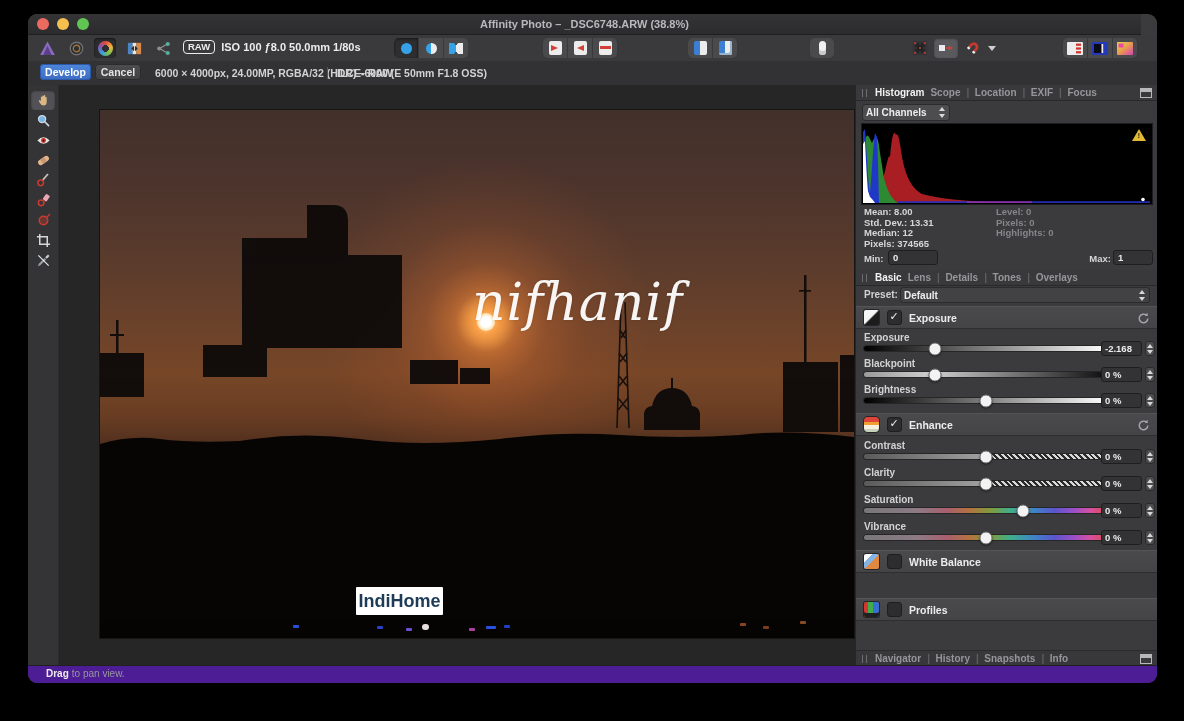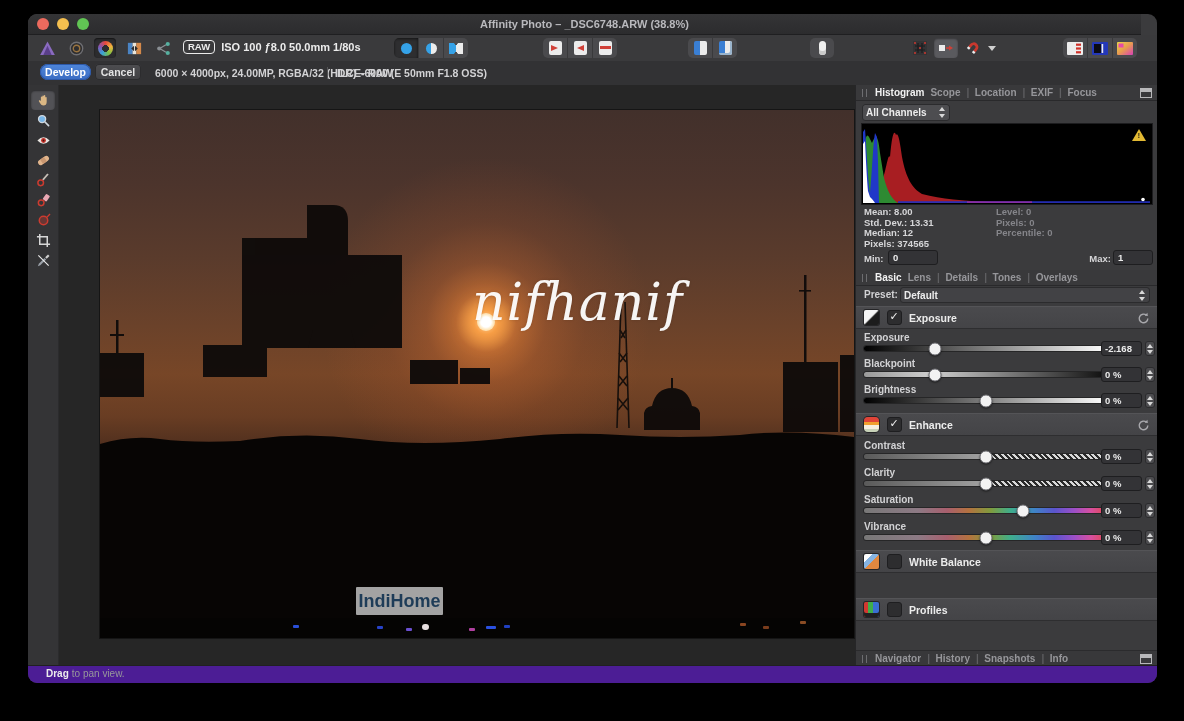--- a/index.html
+++ b/index.html
@@ -54,21 +54,21 @@
   .plainbtn{width:24px;height:20px;display:flex;align-items:center;justify-content:center;border-radius:4px;}
   .plainbtn.on{background:#5a5a5e;box-shadow:inset 0 1px 2px rgba(0,0,0,.4);}
   .chev{width:0;height:0;border-left:4px solid rgba(0,0,0,0);border-right:4px solid rgba(0,0,0,0);border-top:5px solid #cfcfcf;}
   .chevbtn{width:12px;height:20px;display:flex;align-items:center;justify-content:center;}
   .clipgroup{left:1035px;}
 
   
   .subtoolbar{position:absolute;left:0;top:47px;right:0;height:24px;background:#323234;border-bottom:1px solid #242426;}
   .btn{position:absolute;top:3px;height:16px;line-height:16px;text-align:center;border-radius:4px;
     font-size:10.5px;font-weight:bold;color:#fff;}
-  .btn.develop{left:12px;width:51px;background:linear-gradient(#4e86da,#3a6cc2);box-shadow:inset 0 0 0 1px #2c58a8;border-radius:8px;}
+  .btn.develop{left:12px;width:51px;background:linear-gradient(#4e86da,#3a6cc2);box-shadow:inset 0 0 0 1px #2c58a8;}
   .btn.cancel{left:67px;width:46px;background:linear-gradient(#4d4d50,#414144);box-shadow:inset 0 0 0 1px #2c2c2e;color:#e2e2e2;}
   .stinfo{position:absolute;top:0;height:24px;line-height:24px;color:#d2d2d4;font-size:10.5px;font-weight:bold;}
   .stinfo.image{left:127px;}
   .stdivider{position:absolute;left:299px;top:6px;width:1px;height:12px;background:#545456;}
   .stinfo.camera{left:309px;}
 
   
   .content{position:absolute;left:0;top:71px;right:0;height:581px;}
   .toolscol{position:absolute;left:0;top:0;width:30px;height:100%;background:#343436;border-right:1px solid #2b2b2d;
     display:flex;flex-direction:column;align-items:center;padding-top:5px;gap:0;}
@@ -81,21 +81,21 @@
   .photo{position:absolute;left:41px;top:25px;width:754px;height:528px;overflow:hidden;background:#000;
     box-shadow:0 0 0 1px #151515;}
   .sky{position:absolute;inset:0;background:
     radial-gradient(circle at 51.2% 40.2%, #fff8ea 0%, #ffd9a2 0.9%, rgba(255,165,72,.9) 2.4%, rgba(242,132,56,.55) 6%,
       rgba(222,112,50,.3) 12%, rgba(200,95,45,.14) 20%, rgba(0,0,0,0) 33%),
     linear-gradient(180deg,#42302b 0%,#4c342c 14%,#5a3b2c 28%,#6b422a 41%,#774627 50%,#693d23 58%,#3c241a 68%,#1c120d 78%,#0e0908 88%,#070505 100%);}
   .sun{position:absolute;left:377px;top:203px;width:18px;height:18px;border-radius:50%;
     background:radial-gradient(circle,#ffffff 0 40%,#ffe9c0 60%,rgba(255,200,120,0) 100%);
     box-shadow:0 0 22px 8px rgba(255,160,70,.8);}
   .skyline{position:absolute;inset:0;width:100%;height:100%;}
-  .billboard{position:absolute;left:256px;top:477px;width:87px;height:28px;background:#a3a3a3;border-radius:1px;
+  .billboard{position:absolute;left:256px;top:477px;width:87px;height:28px;background:#ffffff;border-radius:1px;
     color:#1e3c58;font-size:18px;font-weight:bold;text-align:center;line-height:28px;letter-spacing:0;}
   .dot{position:absolute;width:6px;height:3px;border-radius:1px;}
   .watermark{position:absolute;left:372px;top:162px;color:rgba(255,255,255,.95);
     font-family:"DejaVu Serif","Liberation Serif",serif;font-style:italic;font-size:52px;letter-spacing:1px;
     text-shadow:0 0 3px rgba(0,0,0,.15);}
 
   
   .rpanel{position:absolute;left:827px;top:0;width:302px;height:100%;background:#3b3b3d;border-left:1px solid #262628;}
   .ptabs{position:absolute;left:0;right:0;height:15px;background:#39393b;border-bottom:1px solid #29292b;
     display:flex;align-items:center;padding:0 6px;font-size:10px;color:#96969a;font-weight:bold;text-align:center;}
@@ -504,21 +504,21 @@
         <div class="stats">
           <div class="scol leftc">
             <div class="srw"><span>Mean:</span> <span>8.00</span></div>
             <div class="srw"><span>Std. Dev.:</span> <span>13.31</span></div>
             <div class="srw"><span>Median:</span> <span>12</span></div>
             <div class="srw"><span>Pixels:</span> <span>374565</span></div>
           </div>
           <div class="scol rightc">
             <div class="srw"><span>Level:</span> <span>0</span></div>
             <div class="srw"><span>Pixels:</span> <span>0</span></div>
-            <div class="srw"><span>Percentile:</span> <span>0</span></div>
+            <div class="srw"><span>Highlights:</span> <span>0</span></div>
           </div>
         </div>
 
         <div class="minmax">
           <span class="mlabel" style="left:0">Min:</span>
           <span class="mbox minbox">0</span>
           <span class="mlabel maxlabel">Max:</span>
           <span class="mbox maxbox">1</span>
         </div>
 

